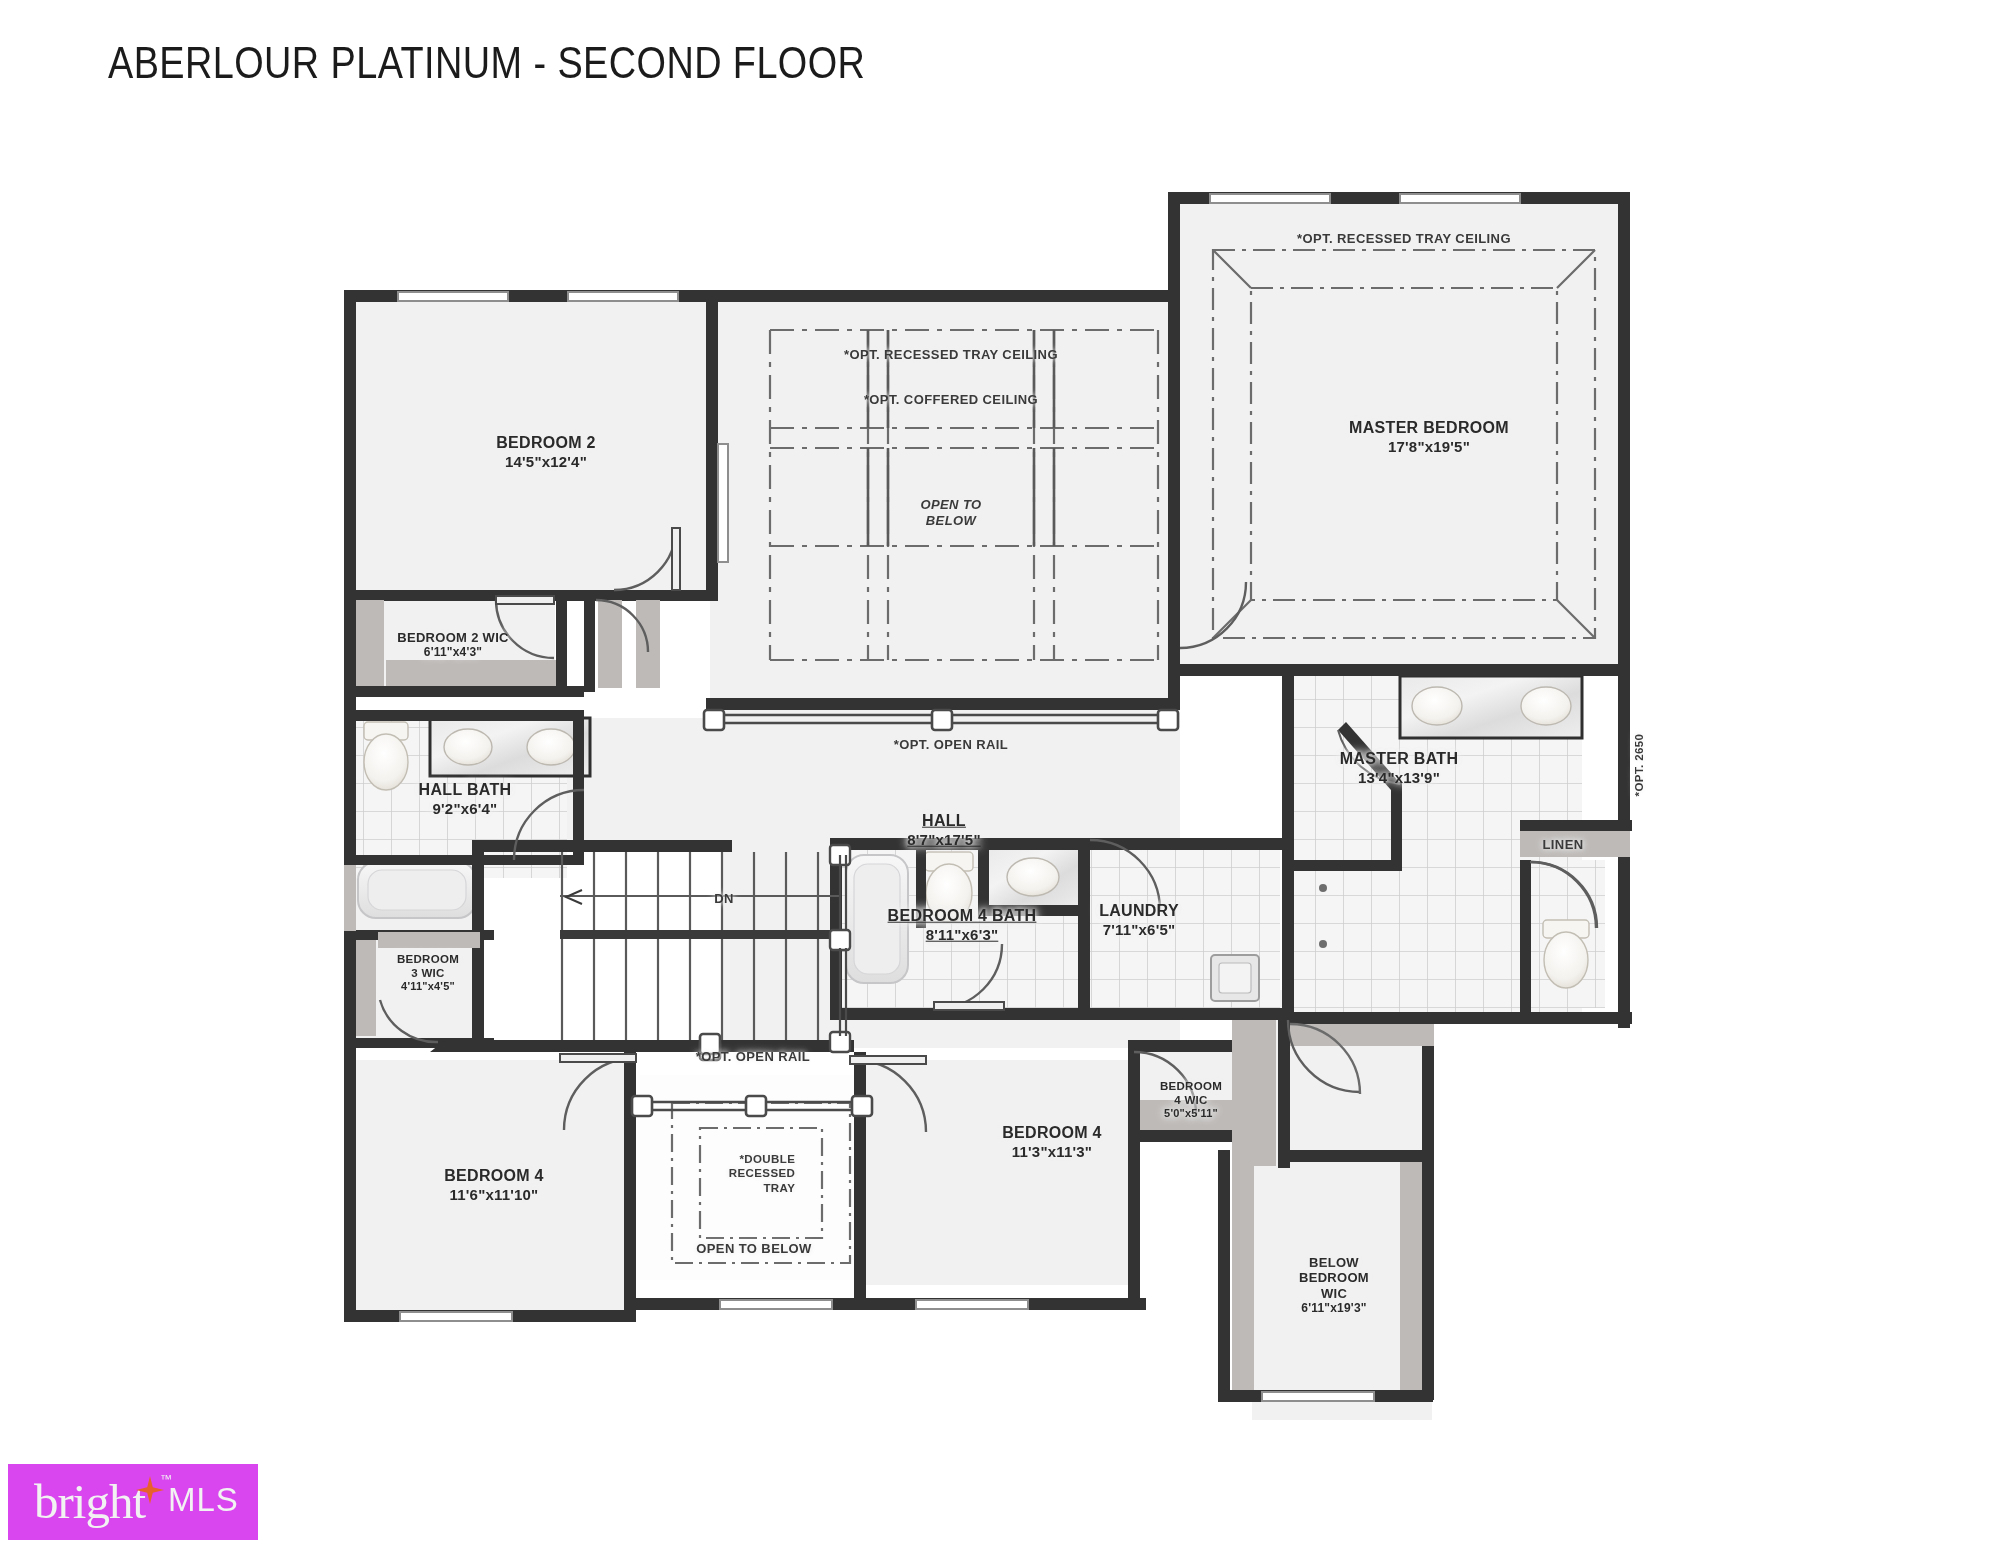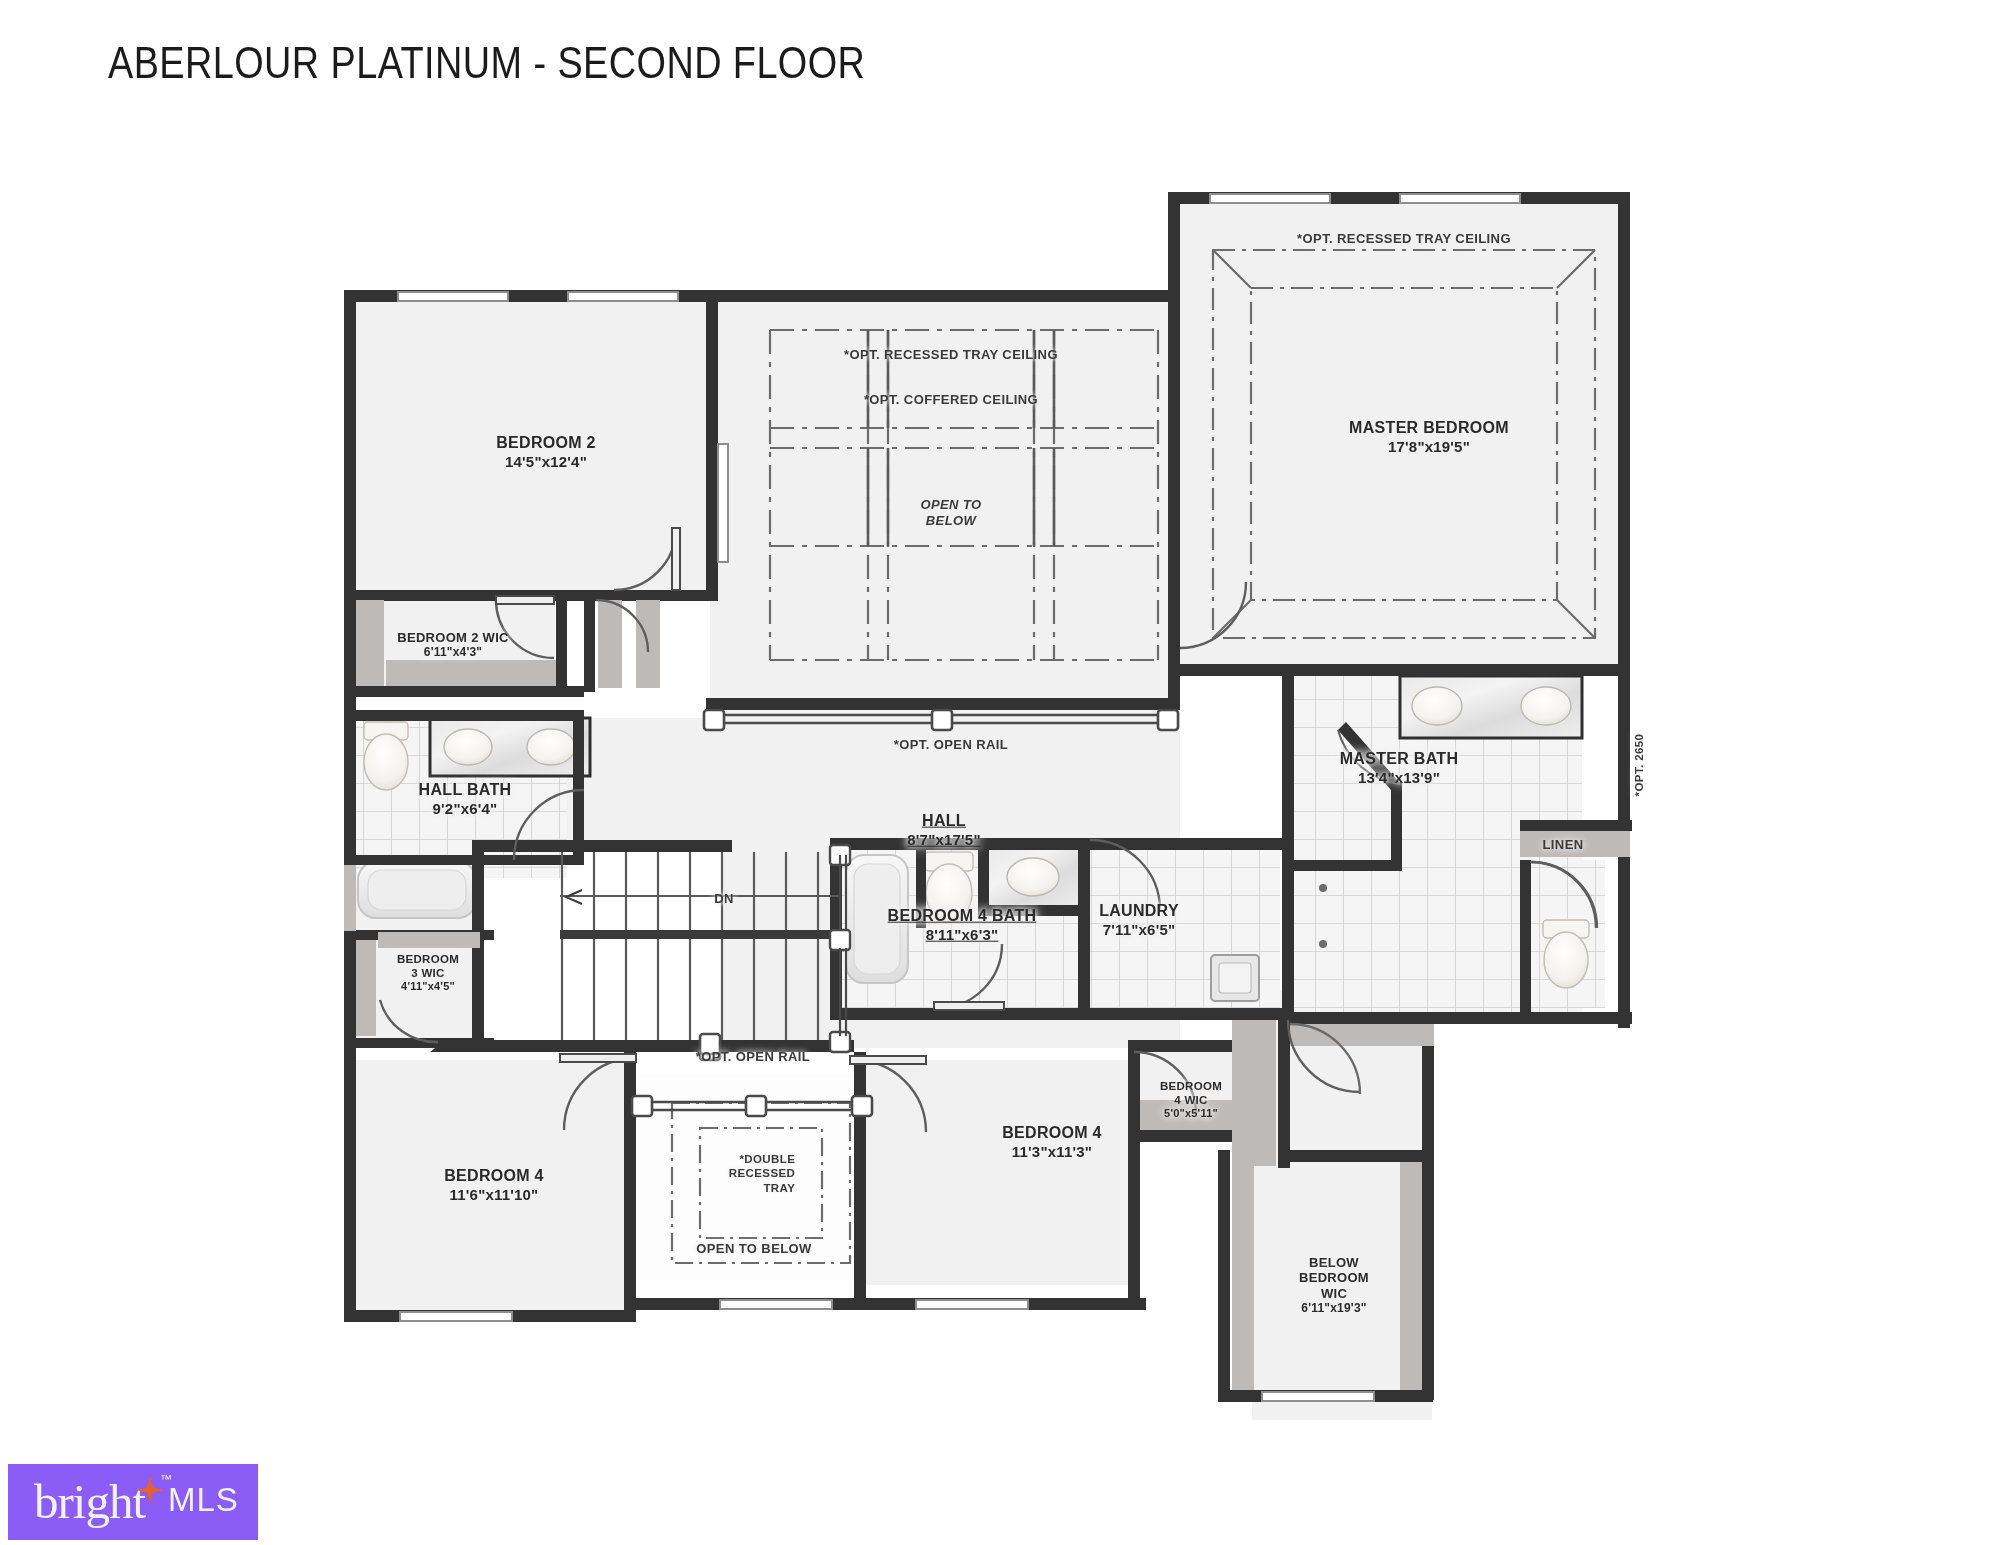--- a/index.html
+++ b/index.html
@@ -34,21 +34,21 @@
     position:absolute;color:#3a3a3a;text-align:center;white-space:pre;
     font-size:13px;font-weight:bold;letter-spacing:.4px;line-height:1.25;
     transform:translate(-50%,-50%);
     font-family:"Liberation Sans","DejaVu Sans",sans-serif;
     text-shadow:0 0 5px #f1f1f1,0 0 9px #f1f1f1;pointer-events:none;
   }
   .note.tiny{font-size:11.5px;}
   .note.vert{transform:translate(-50%,-50%) rotate(-90deg);}
   #mls-logo{
     position:absolute;left:8px;top:1464px;width:250px;height:76px;
-    background:#8b5cf6;
+    background:#d946ef;
   }
   #mls-logo .bw{
     position:absolute;left:26px;top:9px;color:#f2f2f2;font-size:49px;
     font-family:"Liberation Serif","DejaVu Serif",serif;letter-spacing:-1px;
   }
   #mls-logo .mw{
     position:absolute;left:160px;top:17px;color:#f2f2f2;font-size:33px;
     font-family:"Liberation Sans","DejaVu Sans",sans-serif;letter-spacing:1px;
   }
   #mls-logo .star{

